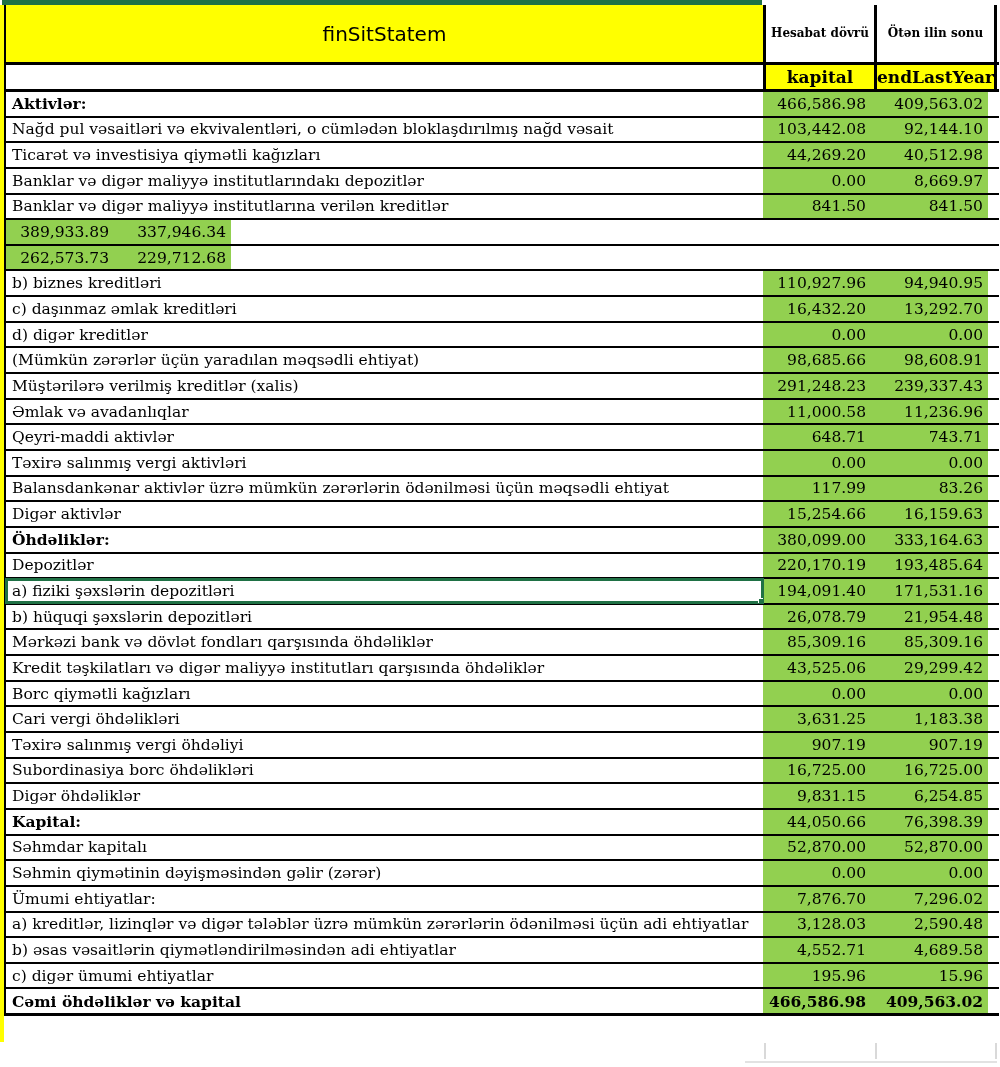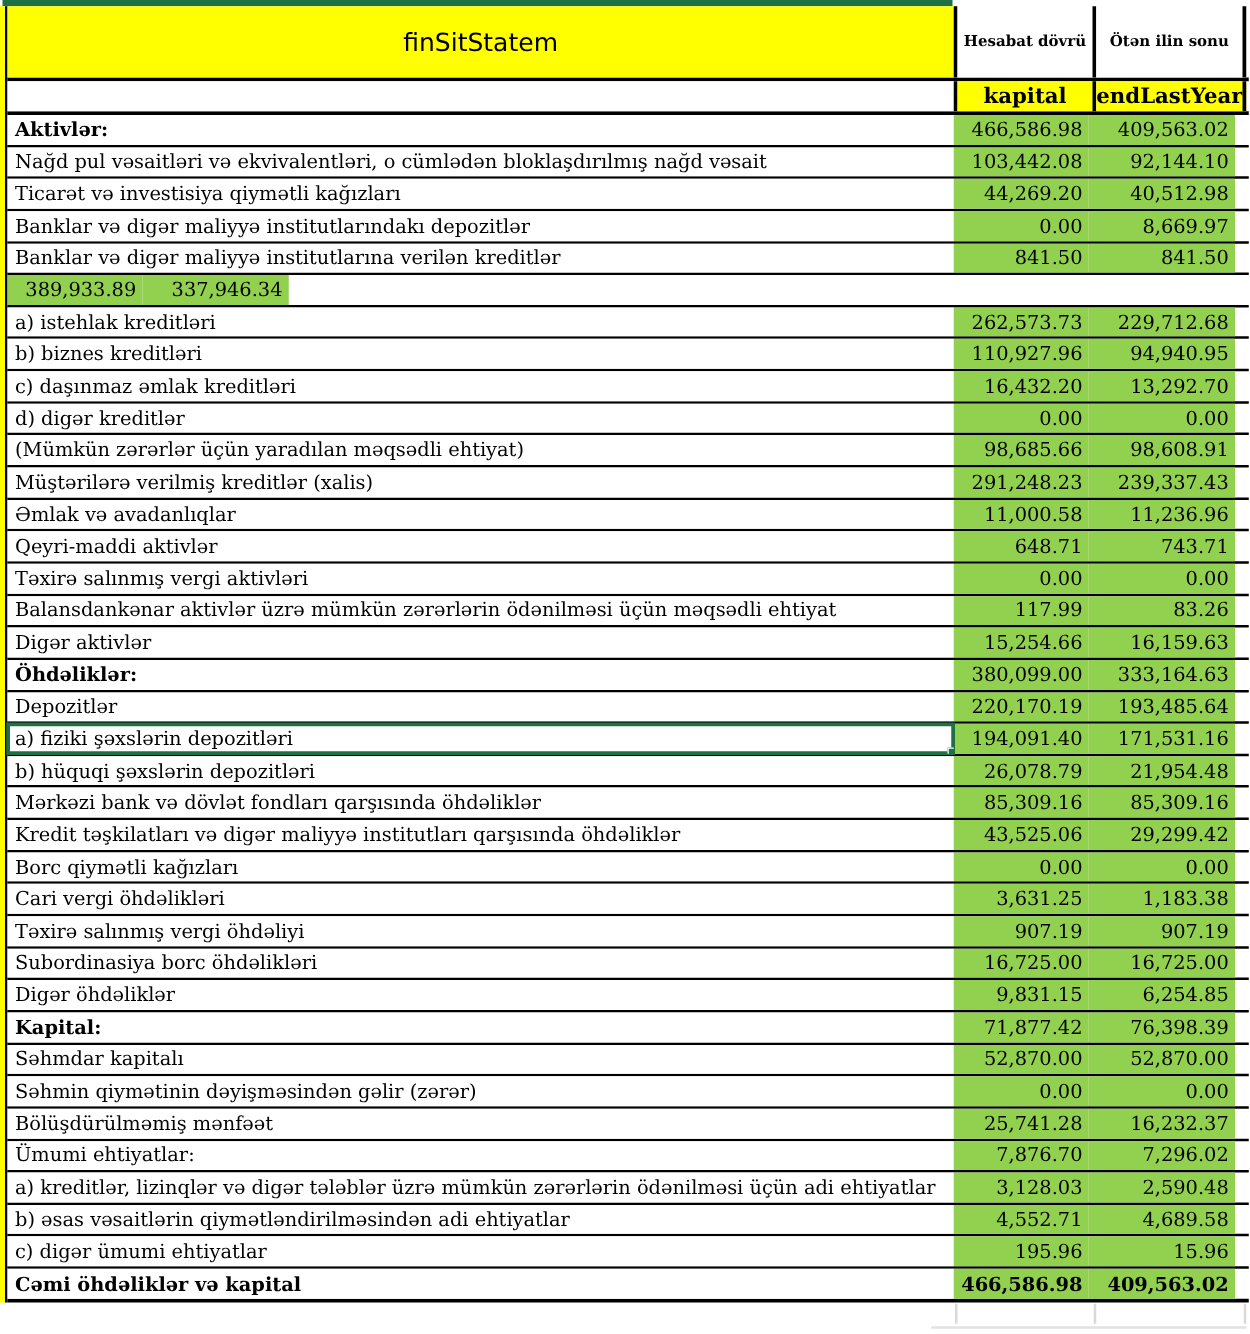--- a/index.html
+++ b/index.html
@@ -77,21 +77,20 @@
         <div class="data-row">
           <div class="cell lbl">Banklar və digər maliyyə institutlarına verilən kreditlər</div>
           <div class="cell val v1">841.50</div>
           <div class="cell val v2">841.50</div>
         </div>
         <div class="data-row">
           <div class="cell val v1">389,933.89</div>
           <div class="cell val v2">337,946.34</div>
         </div>
         <div class="data-row">
-          <div class="cell lbl">a) istehlak kreditləri</div>
           <div class="cell val v1">262,573.73</div>
           <div class="cell val v2">229,712.68</div>
         </div>
         <div class="data-row">
           <div class="cell lbl">b) biznes kreditləri</div>
           <div class="cell val v1">110,927.96</div>
           <div class="cell val v2">94,940.95</div>
         </div>
         <div class="data-row">
           <div class="cell lbl">c) daşınmaz əmlak kreditləri</div>
@@ -188,37 +187,32 @@
           <div class="cell val v1">16,725.00</div>
           <div class="cell val v2">16,725.00</div>
         </div>
         <div class="data-row">
           <div class="cell lbl">Digər öhdəliklər</div>
           <div class="cell val v1">9,831.15</div>
           <div class="cell val v2">6,254.85</div>
         </div>
         <div class="data-row">
           <div class="cell lbl bold">Kapital:</div>
-          <div class="cell val v1">71,877.42</div>
+          <div class="cell val v1">44,050.66</div>
           <div class="cell val v2">76,398.39</div>
         </div>
         <div class="data-row">
           <div class="cell lbl">Səhmdar kapitalı</div>
           <div class="cell val v1">52,870.00</div>
           <div class="cell val v2">52,870.00</div>
         </div>
         <div class="data-row">
           <div class="cell lbl">Səhmin qiymətinin dəyişməsindən gəlir (zərər)</div>
           <div class="cell val v1">0.00</div>
           <div class="cell val v2">0.00</div>
-        </div>
-        <div class="data-row">
-          <div class="cell lbl">Bölüşdürülməmiş mənfəət</div>
-          <div class="cell val v1">25,741.28</div>
-          <div class="cell val v2">16,232.37</div>
         </div>
         <div class="data-row">
           <div class="cell lbl">Ümumi ehtiyatlar:</div>
           <div class="cell val v1">7,876.70</div>
           <div class="cell val v2">7,296.02</div>
         </div>
         <div class="data-row">
           <div class="cell lbl">a) kreditlər, lizinqlər və digər tələblər üzrə mümkün zərərlərin ödənilməsi üçün adi ehtiyatlar</div>
           <div class="cell val v1">3,128.03</div>
           <div class="cell val v2">2,590.48</div>

